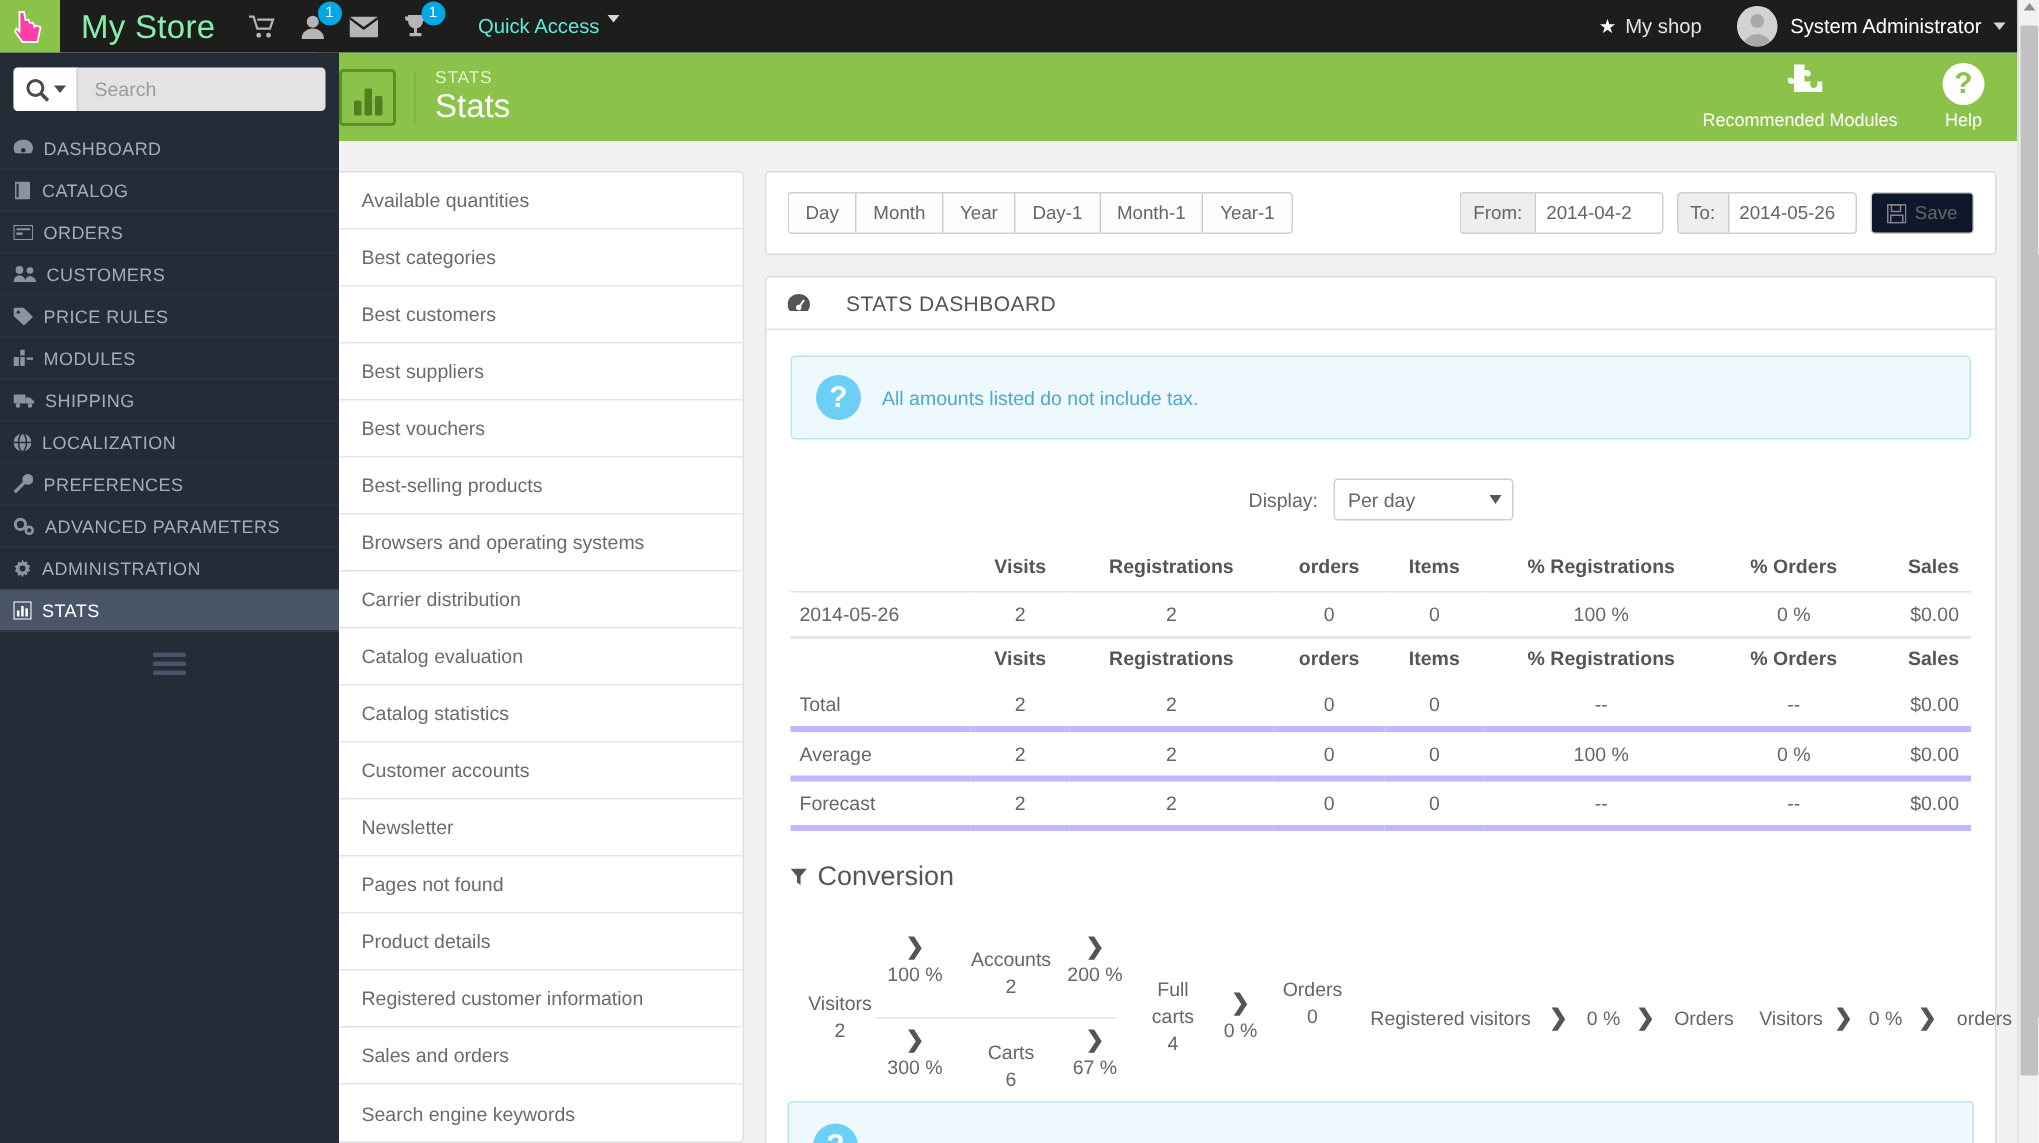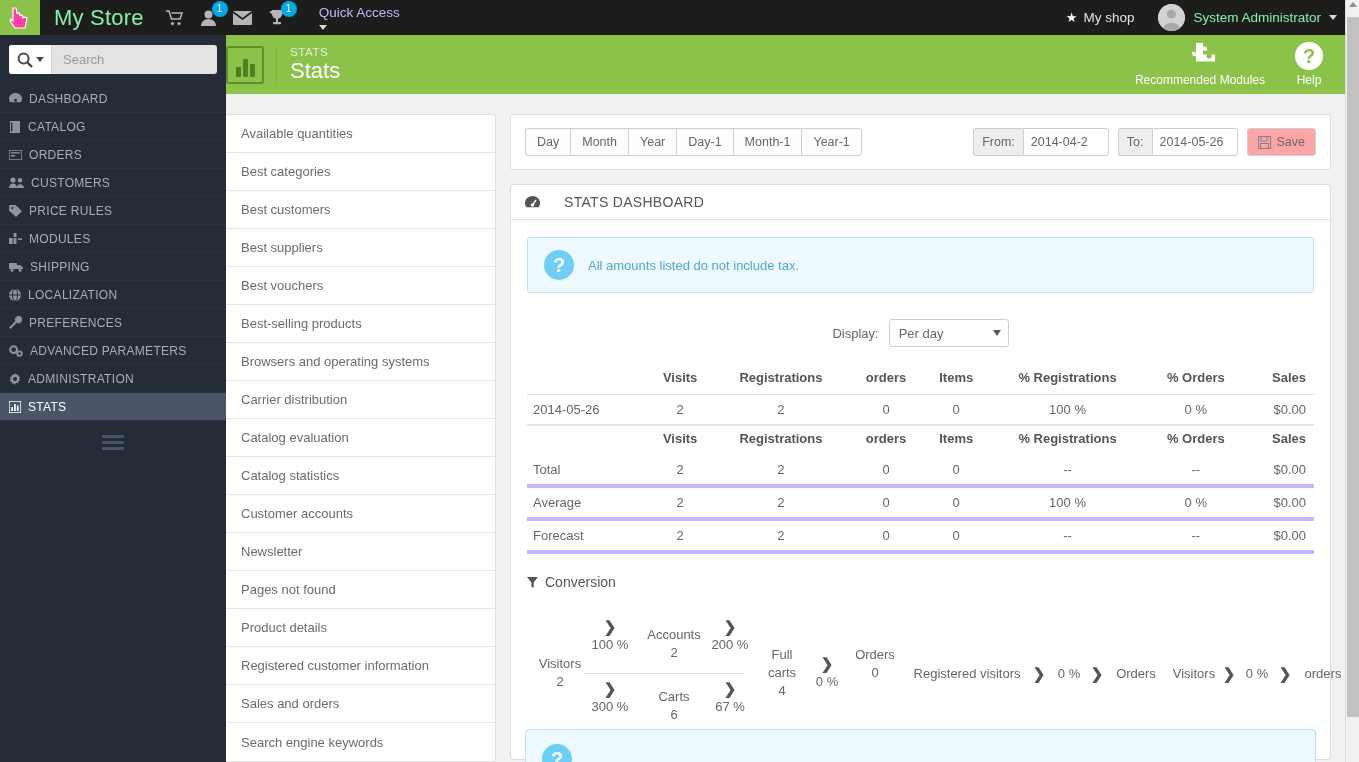--- a/index.html
+++ b/index.html
@@ -32,40 +32,40 @@
   .top-icons { display: flex; align-items: center; margin-left: 22px; gap: 17px; }
   .top-ico { position: relative; color: #b9b9b9; display: flex; align-items: center; }
   .top-ico svg { display: block; fill: #b5b5b5; }
   .badge {
     position: absolute; top: -9px; right: -12px;
     background: #00a8e6; color: #fff; font-size: 10px;
     min-width: 16px; height: 16px; line-height: 16px; text-align: center;
     border-radius: 9px; padding: 0 4px; font-family: "Liberation Sans", sans-serif;
   }
   .quick-access {
-    color: #c4b5fd; font-size: 13.5px; margin-left: 34px;
-    display: flex; align-items: flex-start; gap: 5px; cursor: pointer; flex-direction: column;
+    color: #5eead4; font-size: 13.5px; margin-left: 34px;
+    display: flex; align-items: flex-start; gap: 5px; cursor: pointer;
   }
   .caret-down {
     width: 0; height: 0; border-left: 4px solid transparent;
     border-right: 4px solid transparent; border-top: 5px solid #d5d5d5;
   }
   .topbar-right {
     margin-left: auto; display: flex; align-items: center; gap: 0; padding-right: 8px;
   }
   .myshop { color: #e3e3e3; font-size: 13.5px; display: flex; align-items: center; gap: 6px; cursor:pointer; }
   .star { color: #fff; font-size: 13px; }
   .employee {
     display: flex; align-items: center; gap: 8px; margin-left: 24px; cursor: pointer;
   }
   .avatar {
     width: 27px; height: 27px; border-radius: 50%; background: #cfcfcf;
     display: flex; align-items: flex-end; justify-content: center; overflow: hidden;
   }
-  .emp-name { color: #86efac; font-size: 13.5px; }
+  .emp-name { color: #ffffff; font-size: 13.5px; }
 
   
   .pageheader {
     position: absolute; top: 35px; left: 210px; width: 1135px; height: 59px;
     background: #8bc34a; display: flex; align-items: center; z-index: 20;
   }
   .ph-icon-box {
     margin-left: 16px; width: 38px; height: 38px; border: 2px solid #5d9127;
     border-radius: 3px; display: flex; align-items: flex-end; justify-content: center;
     padding-bottom: 5px; gap: 2px;
@@ -151,21 +151,21 @@
     height: 28px; background: #eeeeee; border: 1px solid #cfcfcf; border-right: 0;
     border-radius: 3px 0 0 3px; padding: 0 8px; display: flex; align-items: center;
     color: #666; font-size: 12.5px;
   }
   .date-input {
     height: 28px; width: 86px; border: 1px solid #cfcfcf; border-radius: 0 3px 3px 0;
     padding: 0 7px; font-size: 12.5px; color: #666; outline: none;
     font-family: "Liberation Sans", sans-serif; background:#fff;
   }
   .btn-save {
-    height: 28px; margin-left: 9px; padding: 0 10px; background: #fca5a5;
+    height: 28px; margin-left: 9px; padding: 0 10px; background: #0f172a;
     border: 1px solid #cfcfcf; border-radius: 3px; display: flex; align-items: center;
     gap: 6px; color: #666; font-size: 12.5px; cursor: pointer;
   }
 
   .panel-head {
     height: 35px; display: flex; align-items: center; gap: 24px; padding: 0 14px;
     border-bottom: 1px solid #e4e4e4; color: #555; font-size: 14px; letter-spacing: .3px;
   }
   .panel-body { padding: 17px 16px 14px 16px; }
 
@@ -206,21 +206,21 @@
   table.stats th:first-child, table.stats td:first-child { text-align: left; width: 120px; }
   table.stats td {
     font-size: 13px; color: #666; padding: 7px 6px; text-align: center;
   }
   table.stats td:last-child, table.stats th:last-child { text-align: right; padding-right: 8px; }
   .row-main td { border-top: 1px solid #cfe3ef; border-bottom: 2px solid #e6e6e6; }
   .summary-row td { border-bottom: 4px solid #c4b5fd; }
 
   .conv-title {
     margin-top: 20px; display: flex; align-items: center; gap: 7px;
-    color: #555; font-size: 14px;
+    color: #555; font-size: 18px;
   }
   .funnel {
     position: relative; margin-top: 10px; height: 145px; width: 100%;
   }
   .fn { position: absolute; text-align: center; color: #666; font-size: 13px; line-height: 18px; }
   .fn .v { display: block; }
   .chev { color: #555; font-size: 15px; font-weight: bold; }
   .divider-line {
     position: absolute; left: 57px; top: 73px; width: 160px; height: 1px; background: #e3e3e3;
   }

